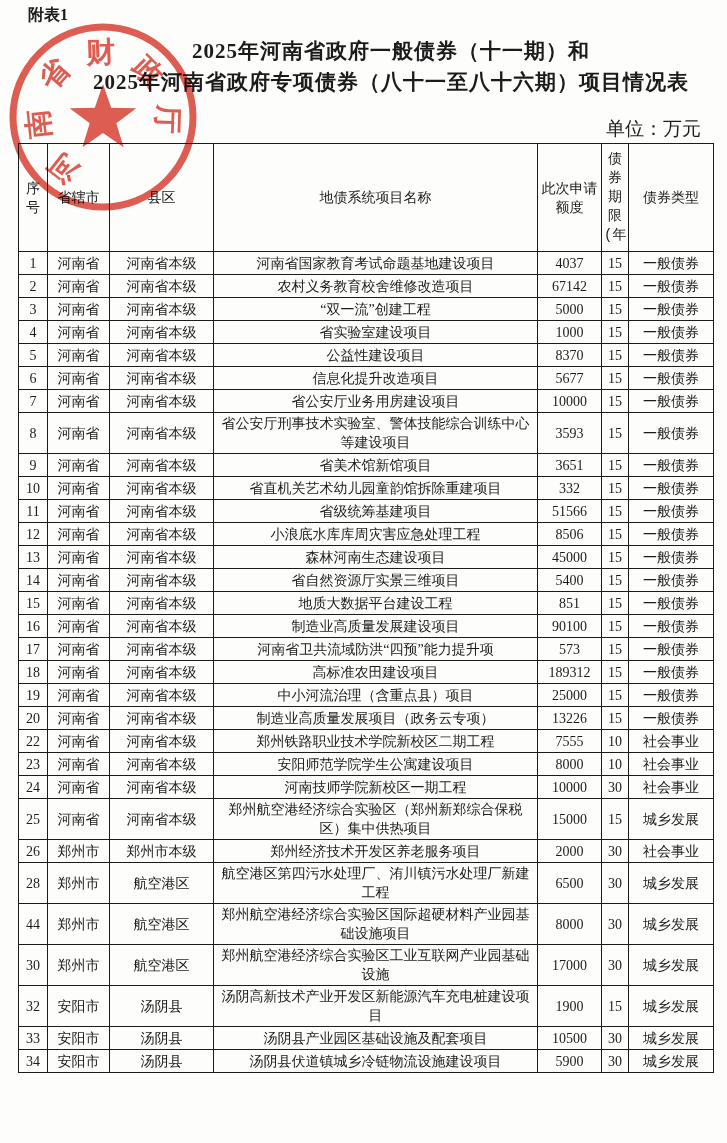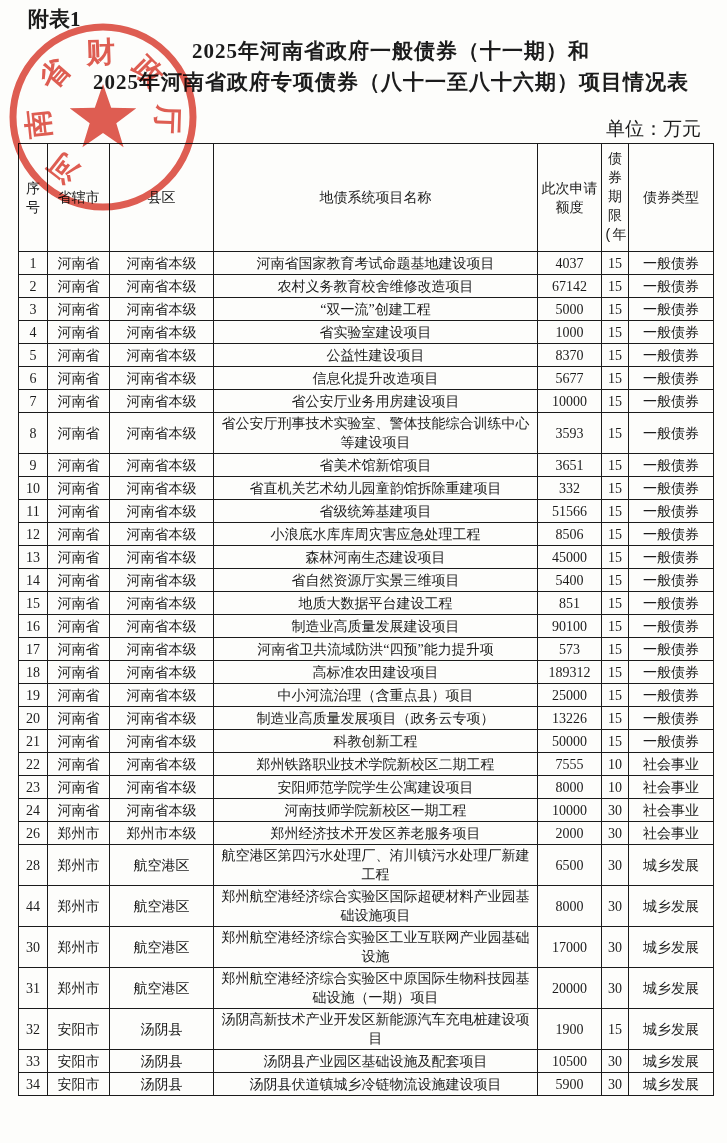--- a/index.html
+++ b/index.html
@@ -6,21 +6,21 @@
   #page{
     position:relative;
     width:727px;height:1143px;
     background:#fdfdfb;
     overflow:hidden;
     font-family:"Liberation Serif","DejaVu Serif",serif;
     color:#1b1b1b;
   }
   .attach-label{
     position:absolute;left:28px;top:5px;
-    font-size:21px;font-weight:bold;
+    font-size:16px;font-weight:bold;
   }
   .title-block{
     position:absolute;left:0;top:36px;width:727px;
     padding-left:55px;box-sizing:border-box;
     text-align:center;
     font-size:21px;font-weight:bold;
     line-height:31px;
     letter-spacing:1px;
   }
   .unit-label{
@@ -291,29 +291,20 @@
     <tr>
       <td class="cell-seq">20</td>
       <td class="cell-city">河南省</td>
       <td class="cell-county">河南省本级</td>
       <td class="cell-project">制造业高质量发展项目（政务云专项）</td>
       <td class="cell-amount">13226</td>
       <td class="cell-term">15</td>
       <td class="cell-type">一般债券</td>
     </tr>
 
-    <tr>
-      <td class="cell-seq">21</td>
-      <td class="cell-city">河南省</td>
-      <td class="cell-county">河南省本级</td>
-      <td class="cell-project">科教创新工程</td>
-      <td class="cell-amount">50000</td>
-      <td class="cell-term">15</td>
-      <td class="cell-type">一般债券</td>
-    </tr>
 
     <tr>
       <td class="cell-seq">22</td>
       <td class="cell-city">河南省</td>
       <td class="cell-county">河南省本级</td>
       <td class="cell-project">郑州铁路职业技术学院新校区二期工程</td>
       <td class="cell-amount">7555</td>
       <td class="cell-term">10</td>
       <td class="cell-type">社会事业</td>
     </tr>
@@ -331,20 +322,29 @@
     <tr>
       <td class="cell-seq">24</td>
       <td class="cell-city">河南省</td>
       <td class="cell-county">河南省本级</td>
       <td class="cell-project">河南技师学院新校区一期工程</td>
       <td class="cell-amount">10000</td>
       <td class="cell-term">30</td>
       <td class="cell-type">社会事业</td>
     </tr>
 
+    <tr>
+      <td class="cell-seq">25</td>
+      <td class="cell-city">河南省</td>
+      <td class="cell-county">河南省本级</td>
+      <td class="cell-project">郑州航空港经济综合实验区（郑州新郑综合保税区）集中供热项目</td>
+      <td class="cell-amount">15000</td>
+      <td class="cell-term">15</td>
+      <td class="cell-type">城乡发展</td>
+    </tr>
 
     <tr>
       <td class="cell-seq">26</td>
       <td class="cell-city">郑州市</td>
       <td class="cell-county">郑州市本级</td>
       <td class="cell-project">郑州经济技术开发区养老服务项目</td>
       <td class="cell-amount">2000</td>
       <td class="cell-term">30</td>
       <td class="cell-type">社会事业</td>
     </tr>
@@ -373,29 +373,20 @@
     <tr>
       <td class="cell-seq">30</td>
       <td class="cell-city">郑州市</td>
       <td class="cell-county">航空港区</td>
       <td class="cell-project">郑州航空港经济综合实验区工业互联网产业园基础设施</td>
       <td class="cell-amount">17000</td>
       <td class="cell-term">30</td>
       <td class="cell-type">城乡发展</td>
     </tr>
 
-    <tr>
-      <td class="cell-seq">31</td>
-      <td class="cell-city">郑州市</td>
-      <td class="cell-county">航空港区</td>
-      <td class="cell-project">郑州航空港经济综合实验区中原国际生物科技园基础设施（一期）项目</td>
-      <td class="cell-amount">20000</td>
-      <td class="cell-term">30</td>
-      <td class="cell-type">城乡发展</td>
-    </tr>
 
     <tr>
       <td class="cell-seq">32</td>
       <td class="cell-city">安阳市</td>
       <td class="cell-county">汤阴县</td>
       <td class="cell-project">汤阴高新技术产业开发区新能源汽车充电桩建设项目</td>
       <td class="cell-amount">1900</td>
       <td class="cell-term">15</td>
       <td class="cell-type">城乡发展</td>
     </tr>

